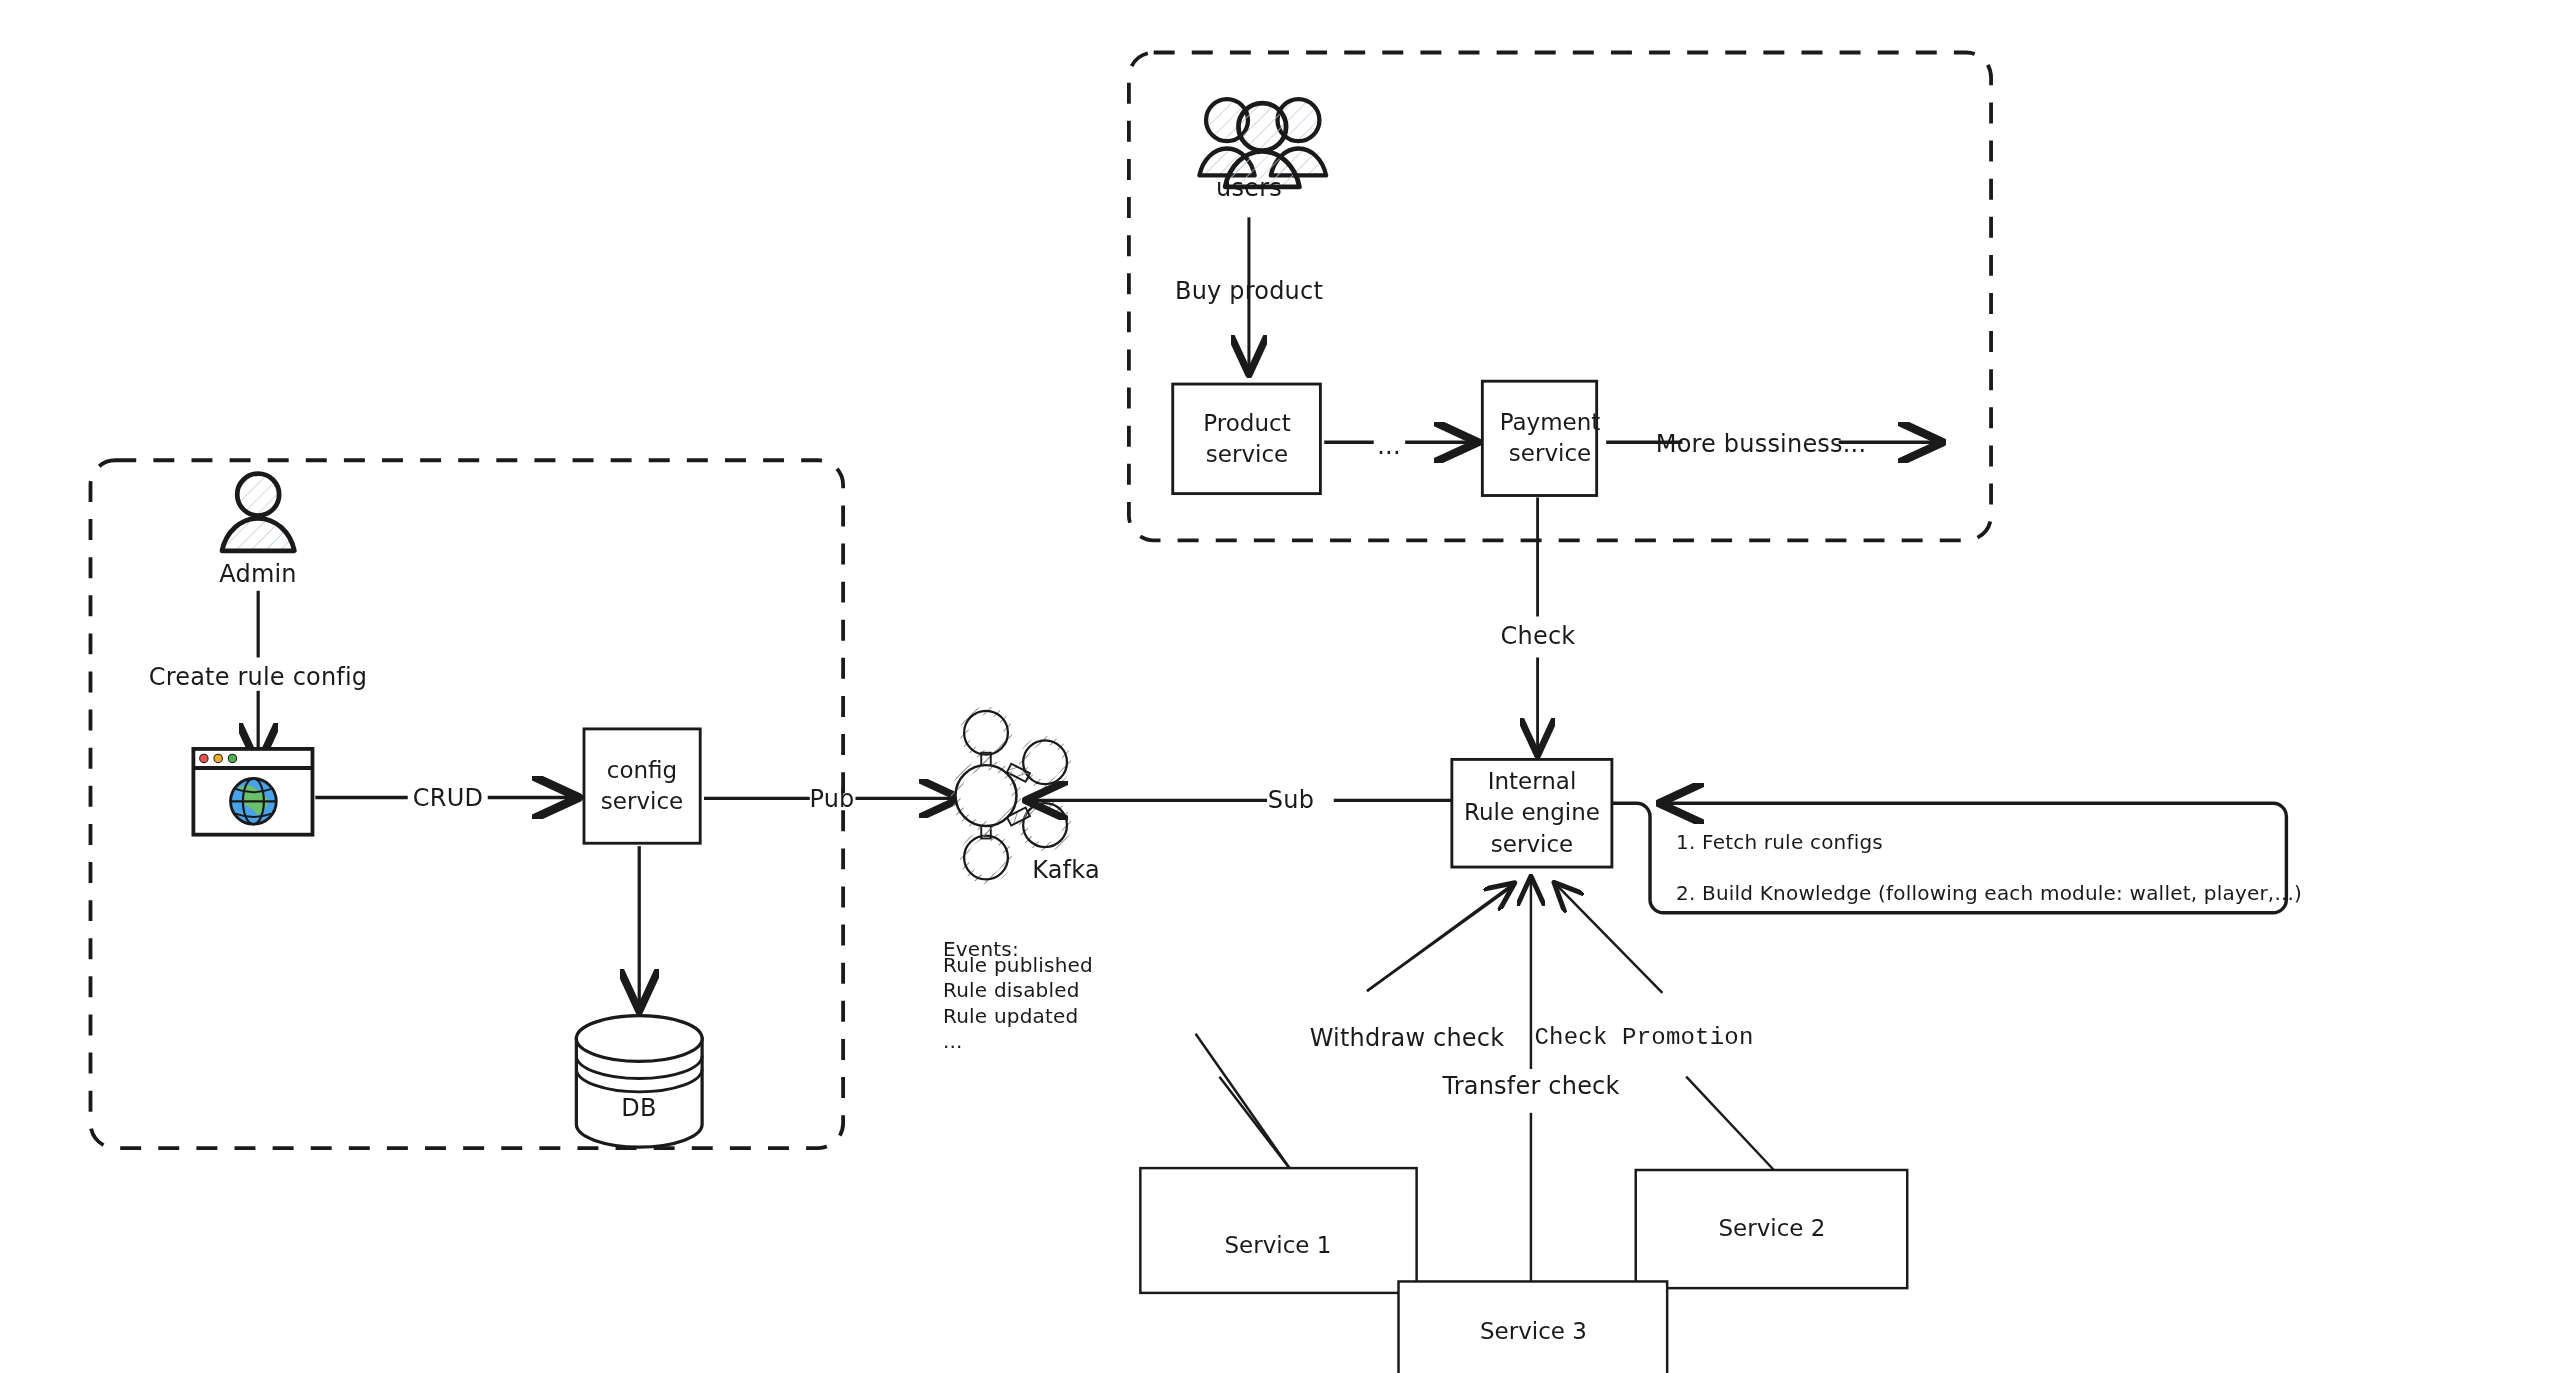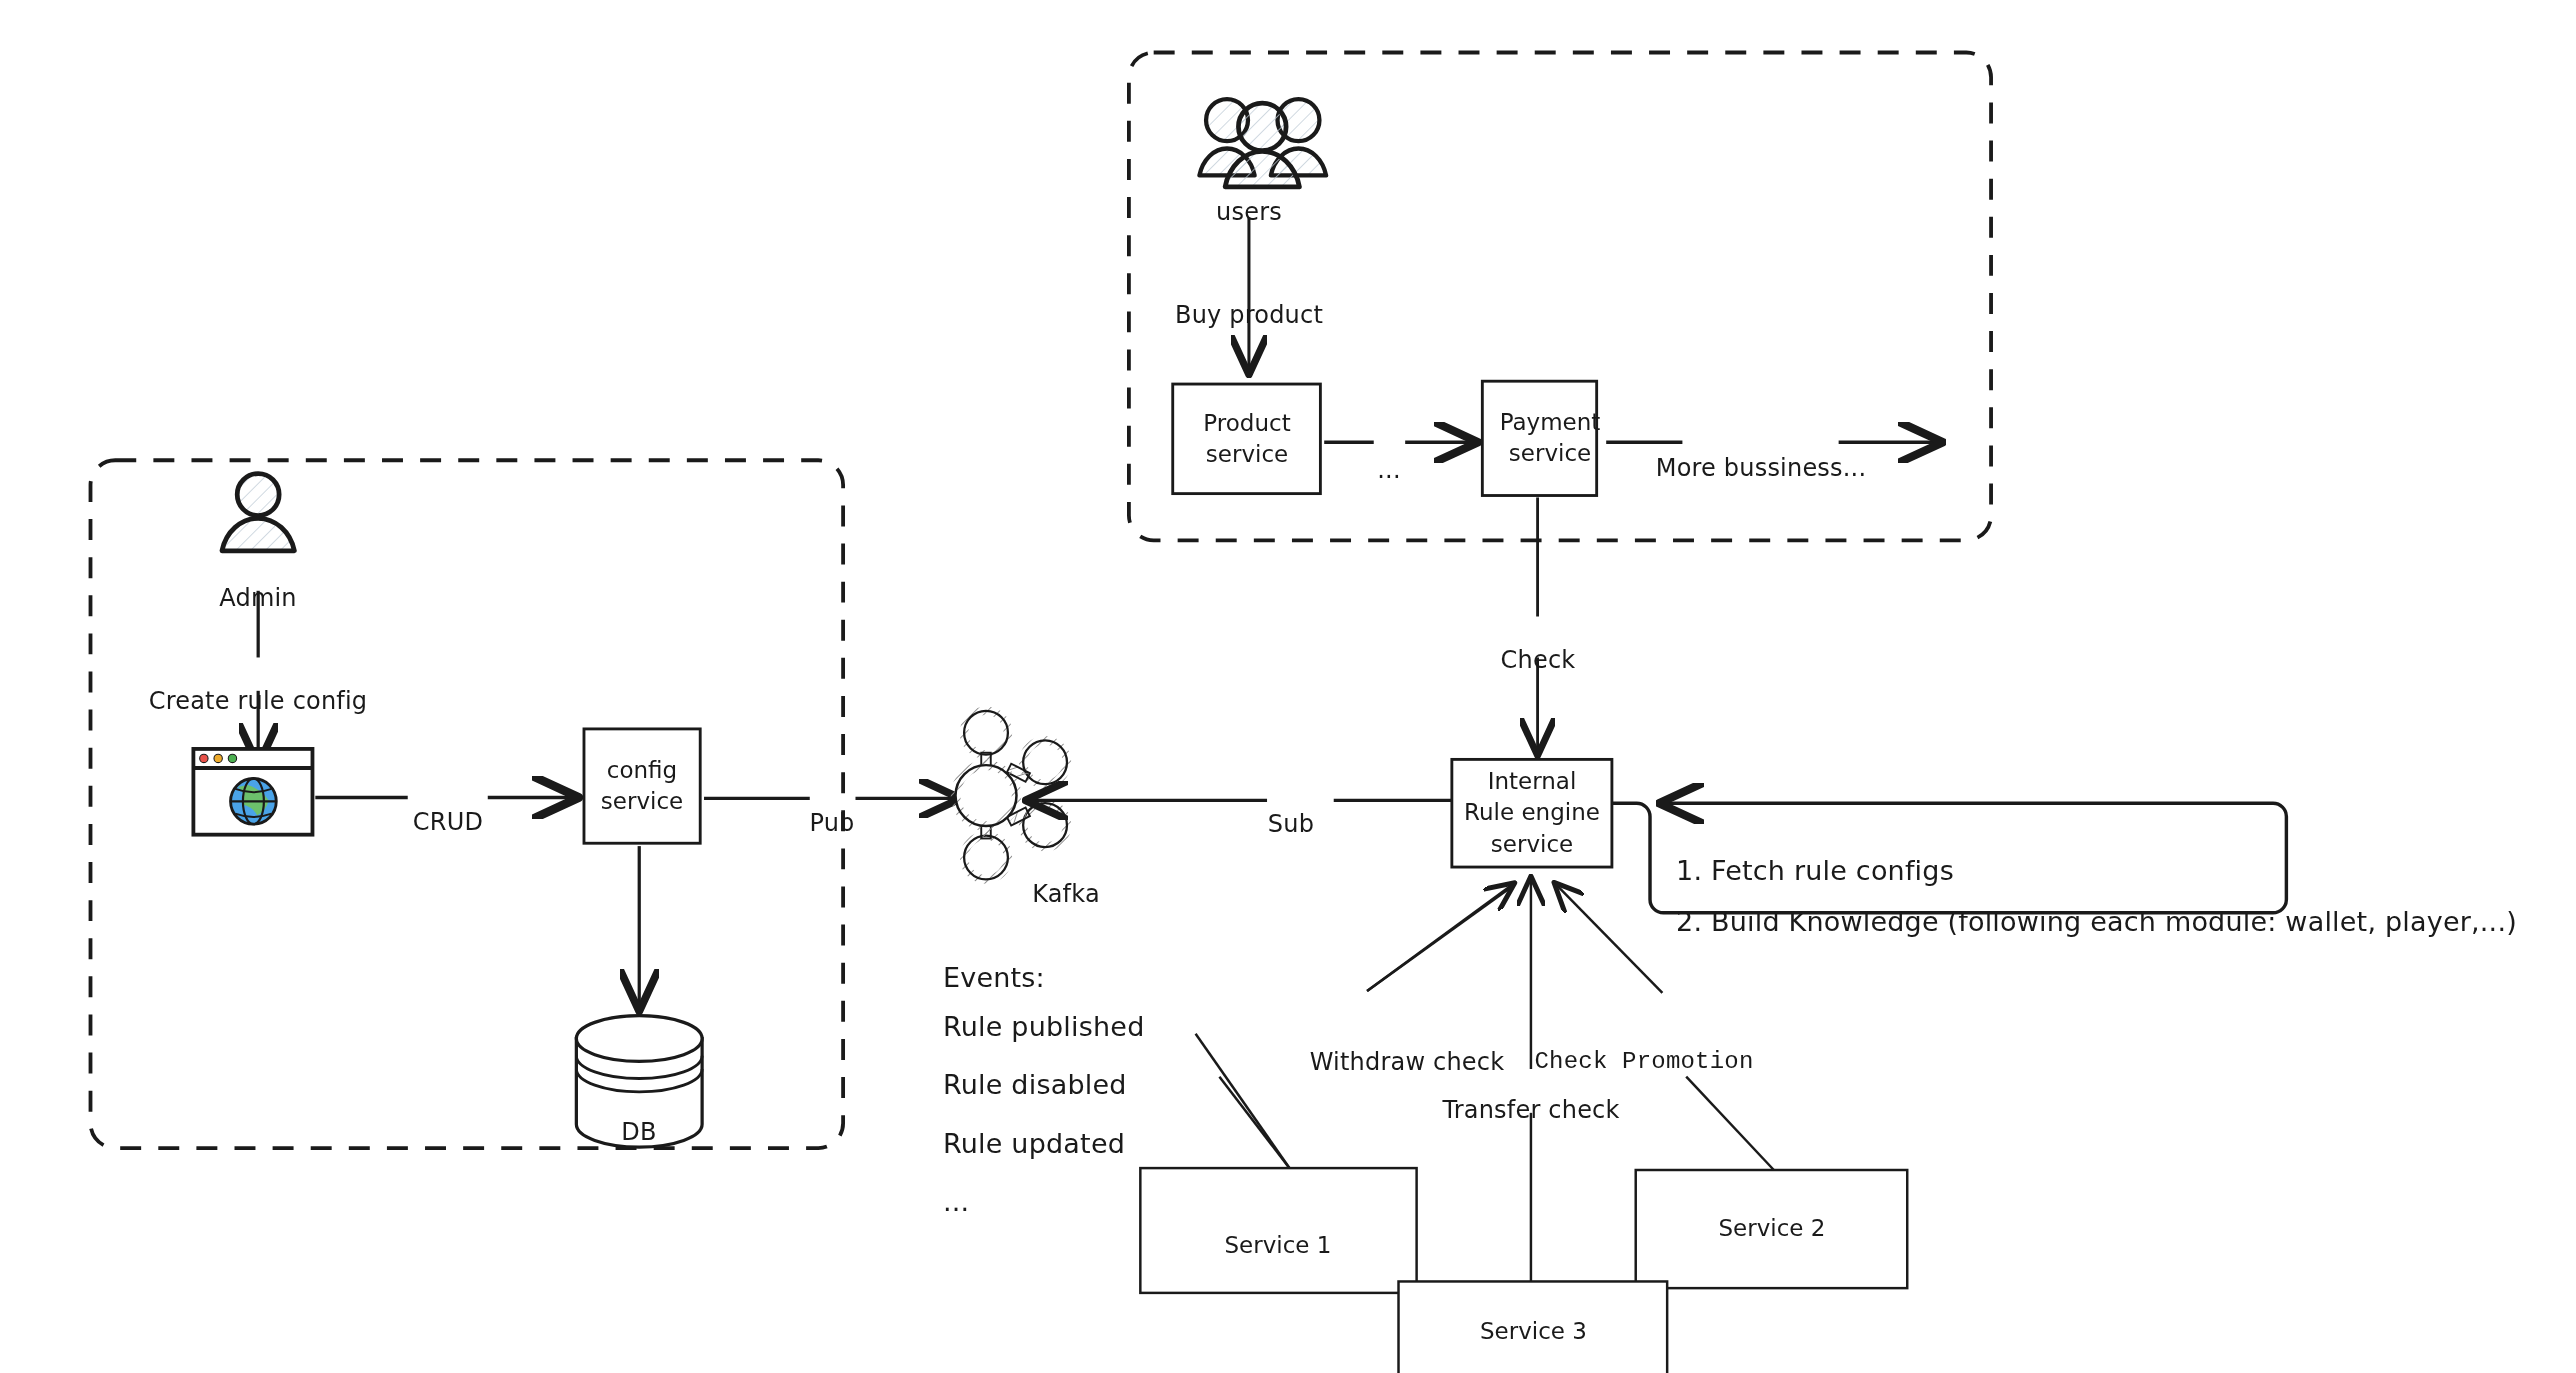--- a/index.html
+++ b/index.html
@@ -24,25 +24,24 @@
     width: 2576px;
     height: 1374px;
   }
   .lbl {
     position: absolute;
     font-family: "DejaVu Sans", sans-serif;
     color: #1a1a1a;
     white-space: pre;
     line-height: 1.28;
     letter-spacing: 0.2px;
-    margin-top: 24px;
   }
   .lbl.c { transform: translateX(-50%); text-align: center; }
   .f28 { font-size: 24px; }
-  .f26 { font-size: 27px; }
+  .f26 { font-size: 20px; }
   .box-text {
     position: absolute;
     display: flex;
     align-items: center;
     justify-content: center;
     text-align: center;
     font-size: 23px;
     color: #1a1a1a;
     line-height: 1.35;
     pointer-events: none;

